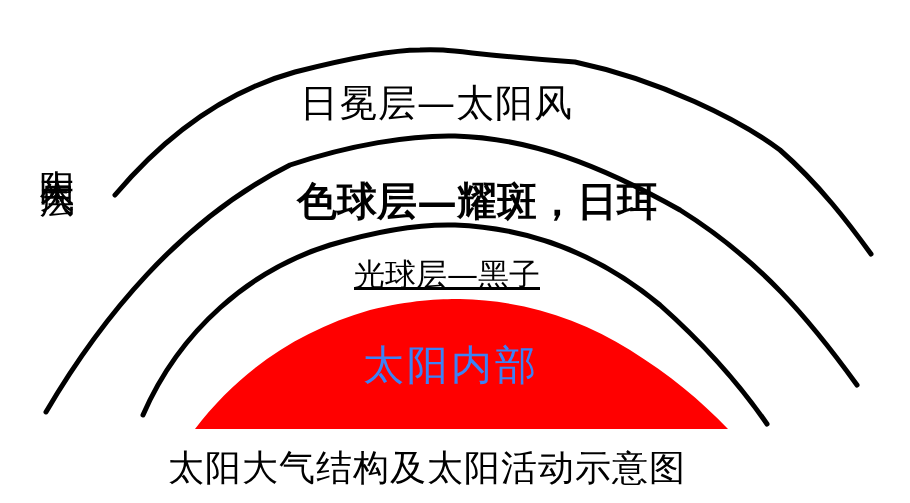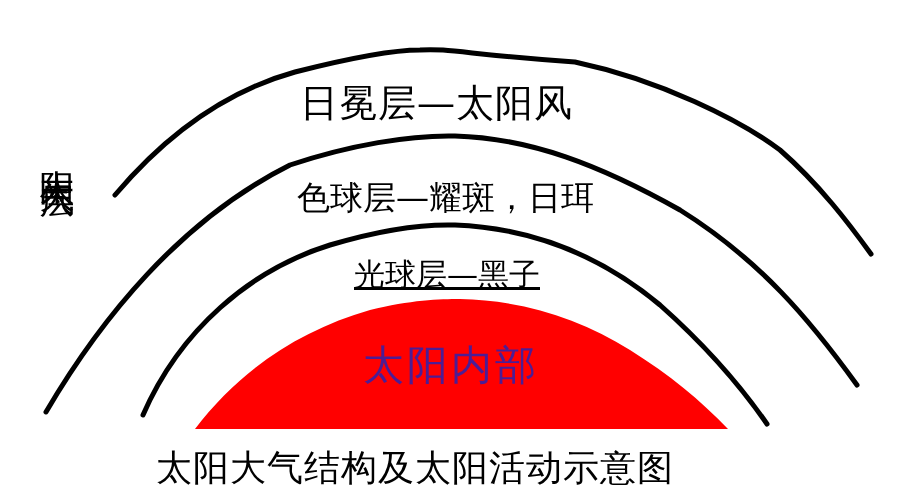--- a/index.html
+++ b/index.html
@@ -31,47 +31,48 @@
     }
     .corona-label {
       left: 300px;
       top: 84px;
       font-size: 38px;
       letter-spacing: 1px;
     }
     .chromo-label {
       left: 297px;
       top: 181px;
-      font-size: 33px;
+      font-size: 40px;
+      font-weight: bold;
     }
     .photo-label {
       left: 354px;
       top: 259px;
       font-size: 31px;
       text-decoration: underline;
     }
     .interior-label {
       left: 363px;
       top: 345px;
       font-size: 41px;
       letter-spacing: 3px;
-      color: #4c1d95;
+      color: #3b82f6;
     }
     .vertical-label {
       left: 38px;
       top: 142px;
       font-size: 35px;
       width: 40px;
       line-height: 42px;
       writing-mode: vertical-rl;
       text-orientation: upright;
       letter-spacing: 4px;
     }
     .caption {
-      left: 156px;
+      left: 168px;
       top: 450px;
       font-size: 36px;
       letter-spacing: 1px;
     }
   </style>
 </head>
 <body>
 
 <svg class="diagram" viewBox="0 0 910 503" xmlns="http://www.w3.org/2000/svg">
 

